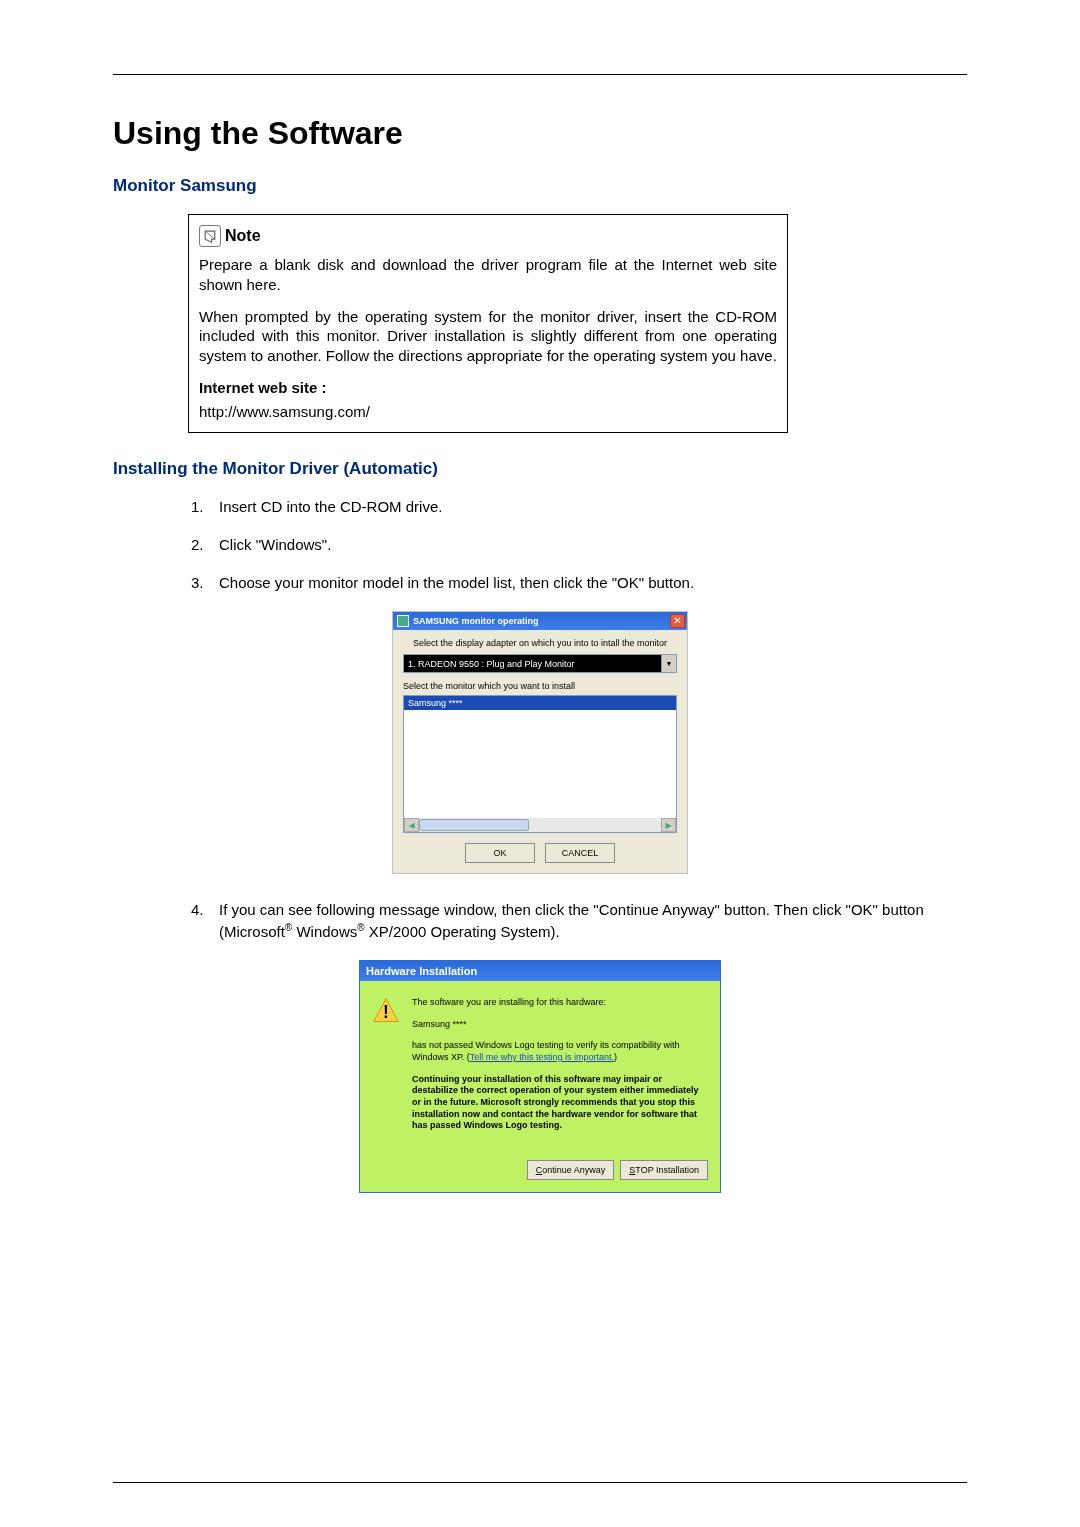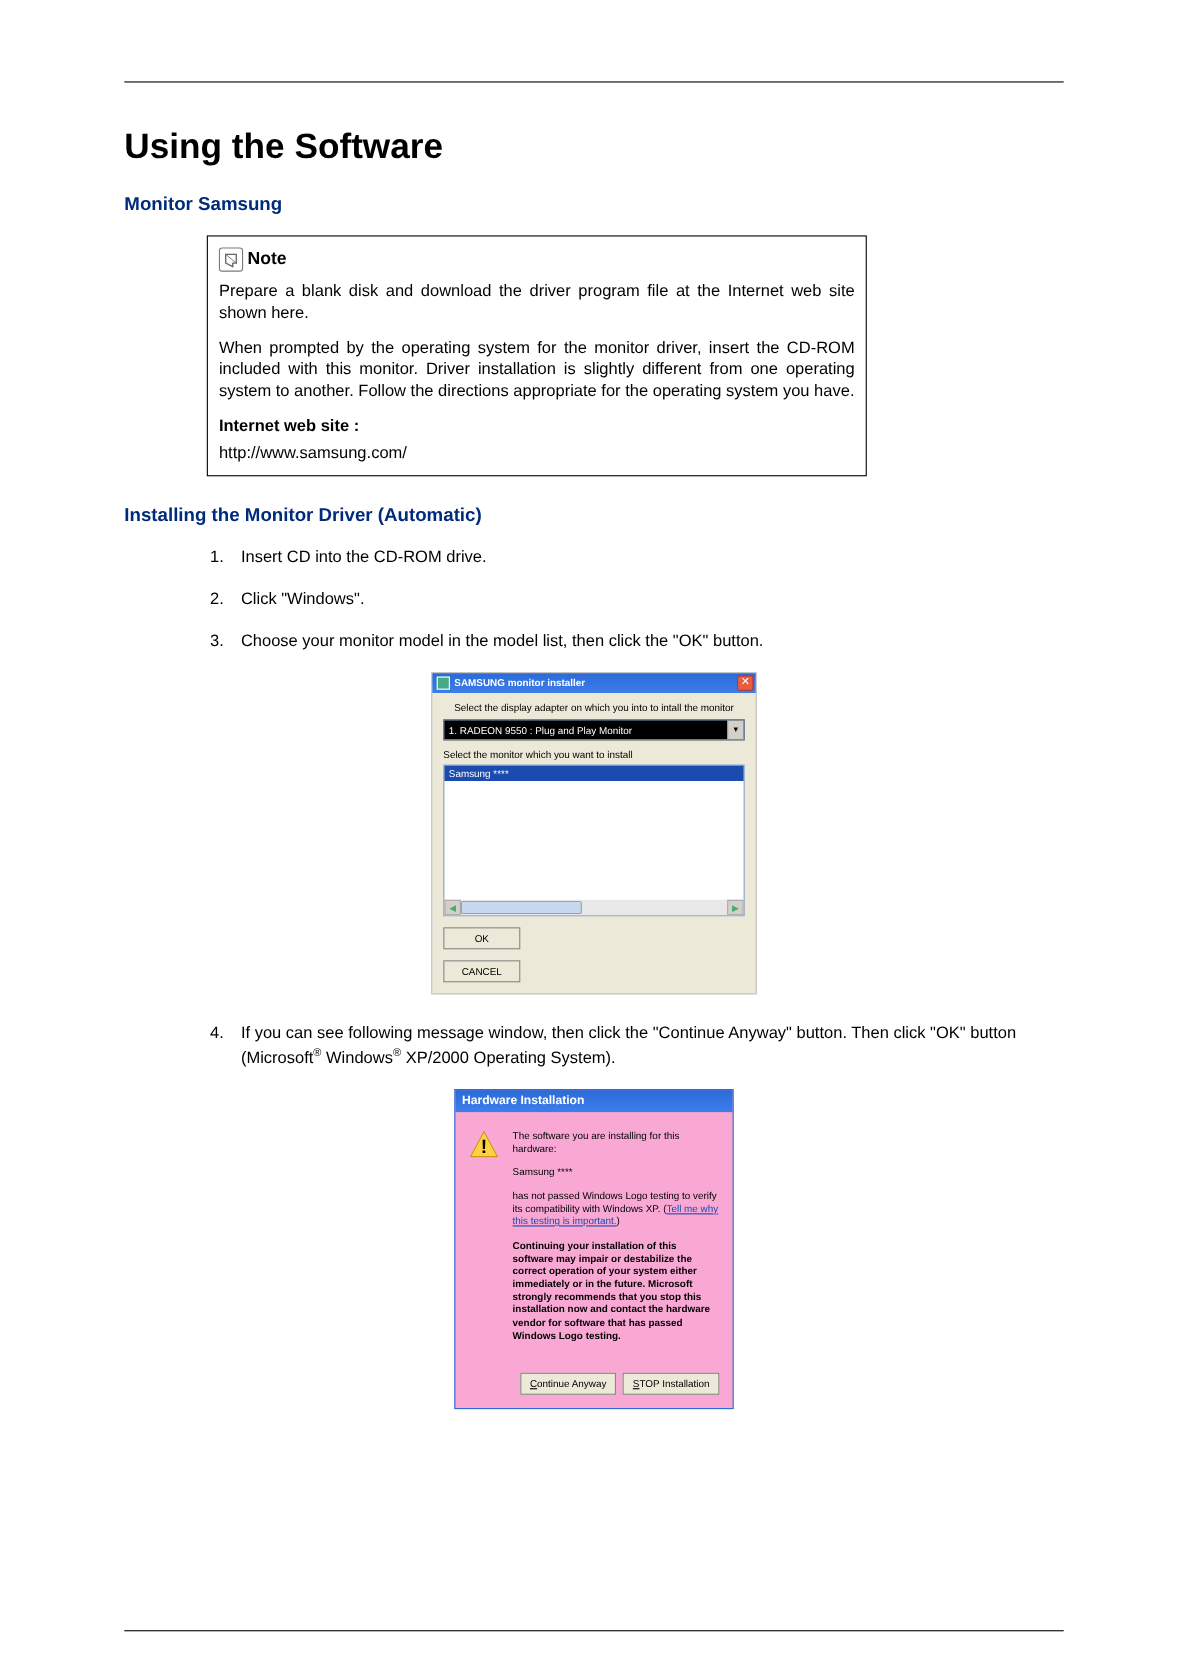--- a/index.html
+++ b/index.html
@@ -29,24 +29,24 @@
   .dlg1 .centered { text-align:center; margin-bottom: 6px; }
   .dlg1 .combo { display:flex; height:19px; border:1px solid #7f9db9; background:#000000; color:#fff; align-items:center; padding-left:4px; font-size:9px; justify-content:space-between; }
   .dlg1 .combo .arrow { width:15px; height:100%; background:#d4d0c8; border-left:1px solid #999; display:flex; align-items:center; justify-content:center; color:#000; font-size:7px; }
   .dlg1 .listhdr { margin: 8px 0 4px 0; }
   .dlg1 .listbox { border:1px solid #7f9db9; background:#fff; height: 138px; position:relative; }
   .dlg1 .listbox .sel { background:#1b4ab0; color:#fff; font-size:9px; padding:2px 4px; }
   .dlg1 .hscroll { position:absolute; bottom:0; left:0; right:0; height:14px; background:#e8e8e8; display:flex; }
   .dlg1 .hscroll .sa { width:15px; background:#d4d0c8; border:1px solid #aaa; display:flex; align-items:center; justify-content:center; font-size:8px; color:#4a7; }
   .dlg1 .hscroll .track { flex:1; position:relative; }
   .dlg1 .hscroll .thumb { position:absolute; left:0; top:1px; bottom:1px; width:110px; background:#c8d8f0; border:1px solid #8aa; border-radius:2px; }
-  .dlg1 .btns { display:flex; justify-content:center; gap:10px; margin-top:10px;flex-direction:column; }
+  .dlg1 .btns { display:flex; justify-content:center; gap:10px; margin-top:10px; }
   .dlg1 .btn { width:70px; height:20px; background:#ece9d8; border:1px solid #888; font-size:9px; display:flex; align-items:center; justify-content:center; }
   
-  .dlg2 { width: 254px; margin: 0 auto; border: 1px solid #2a6bd8; background:#f9a8d4; font-size: 9px; font-family: Tahoma, Arial, sans-serif; }
+  .dlg2 { width: 362px; margin: 0 auto; border: 1px solid #2a6bd8; background:#bef264; font-size: 9px; font-family: Tahoma, Arial, sans-serif; }
   .dlg2 .titlebar { background: linear-gradient(#2a6bd8,#3d7eea); color:#fff; height: 20px; display:flex; align-items:center; padding-left:6px; font-weight:bold; font-size:11px; }
   .dlg2 .body { padding: 16px 12px 12px 12px; display:flex; gap:12px; }
   .dlg2 .warn { width:28px; height:28px; flex-shrink:0; }
   .dlg2 .warn svg { width:28px; height:28px; }
   .dlg2 .content { flex:1; }
   .dlg2 .content p { margin-bottom: 10px; line-height:1.3; }
   .dlg2 .link { color:#1b4ab0; text-decoration: underline; }
   .dlg2 .bold { font-weight: bold; }
   .dlg2 .btns { display:flex; justify-content:flex-end; gap:6px; padding: 6px 12px 12px 12px; }
   .dlg2 .btn { height:20px; padding: 0 8px; background:#ece9d8; border:1px solid #888; font-size:9px; display:flex; align-items:center; justify-content:center; }
@@ -95,21 +95,21 @@
       <div class="num">3.</div>
       <div class="txt">Choose your monitor model in the model list, then click the "OK" button.</div>
     </div>
   </div>
 
   <div class="screenshot">
     <div class="dlg1">
       <div class="titlebar">
         <div class="ti">
           <span class="ss-icon"></span>
-          <span>SAMSUNG monitor installer</span>
+          <span>SAMSUNG monitor operating</span>
         </div>
         <div class="close">✕</div>
       </div>
       <div class="body">
         <div class="centered">Select the display adapter on which you into to intall the monitor</div>
         <div class="combo">
           <span>1. RADEON 9550 : Plug and Play Monitor</span>
           <span class="arrow">▼</span>
         </div>
         <div class="listhdr">Select the monitor which you want to install</div>

